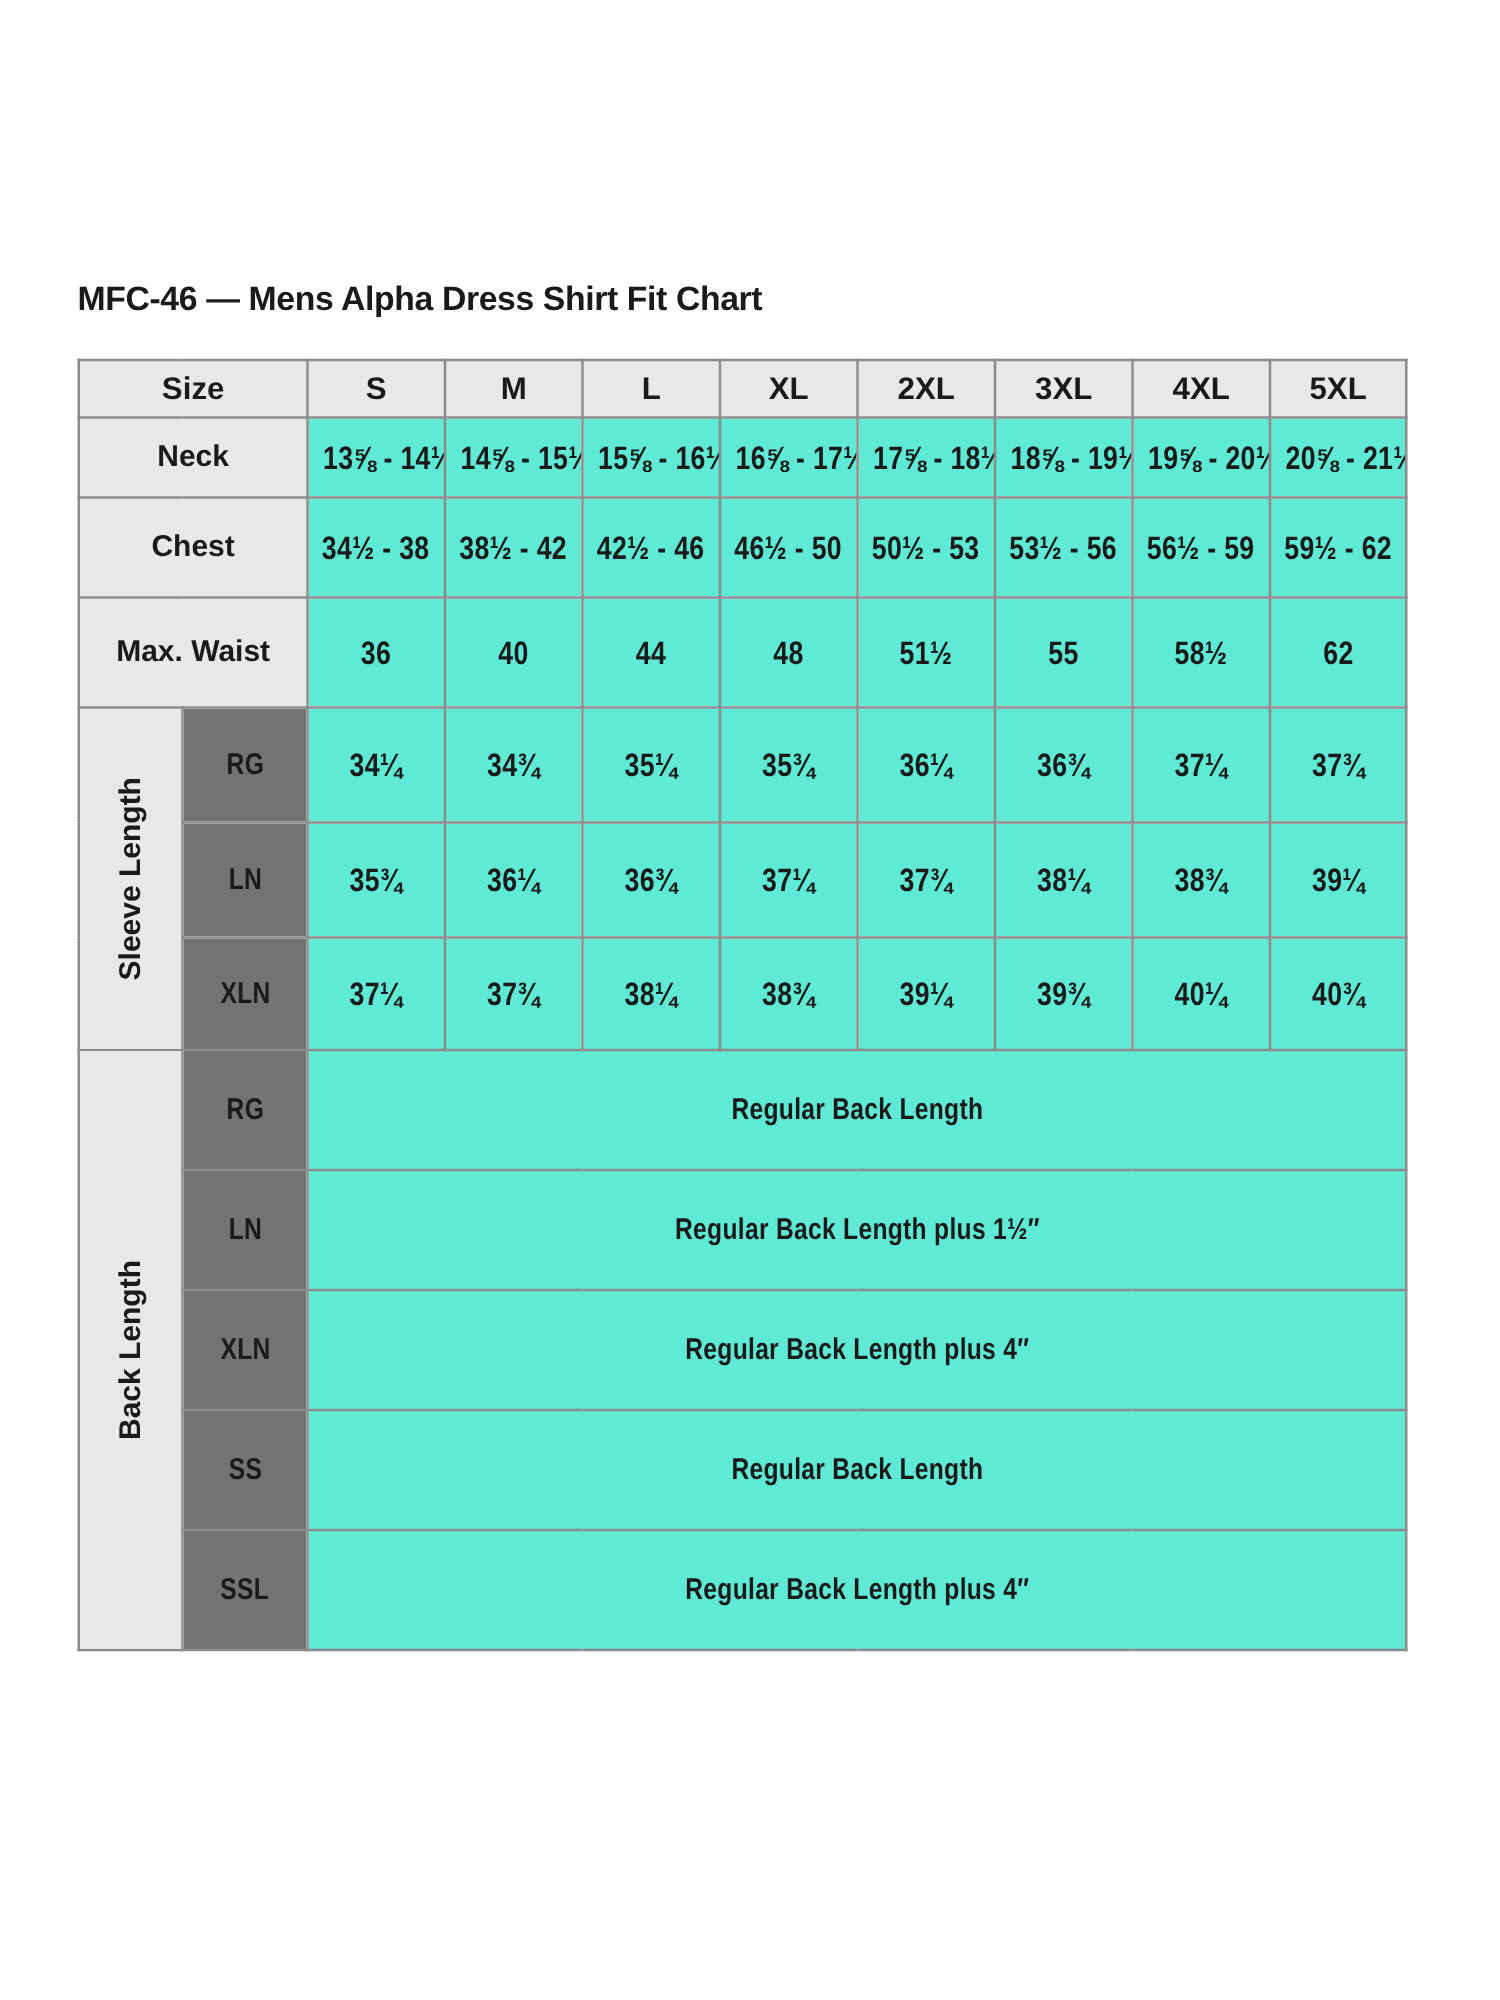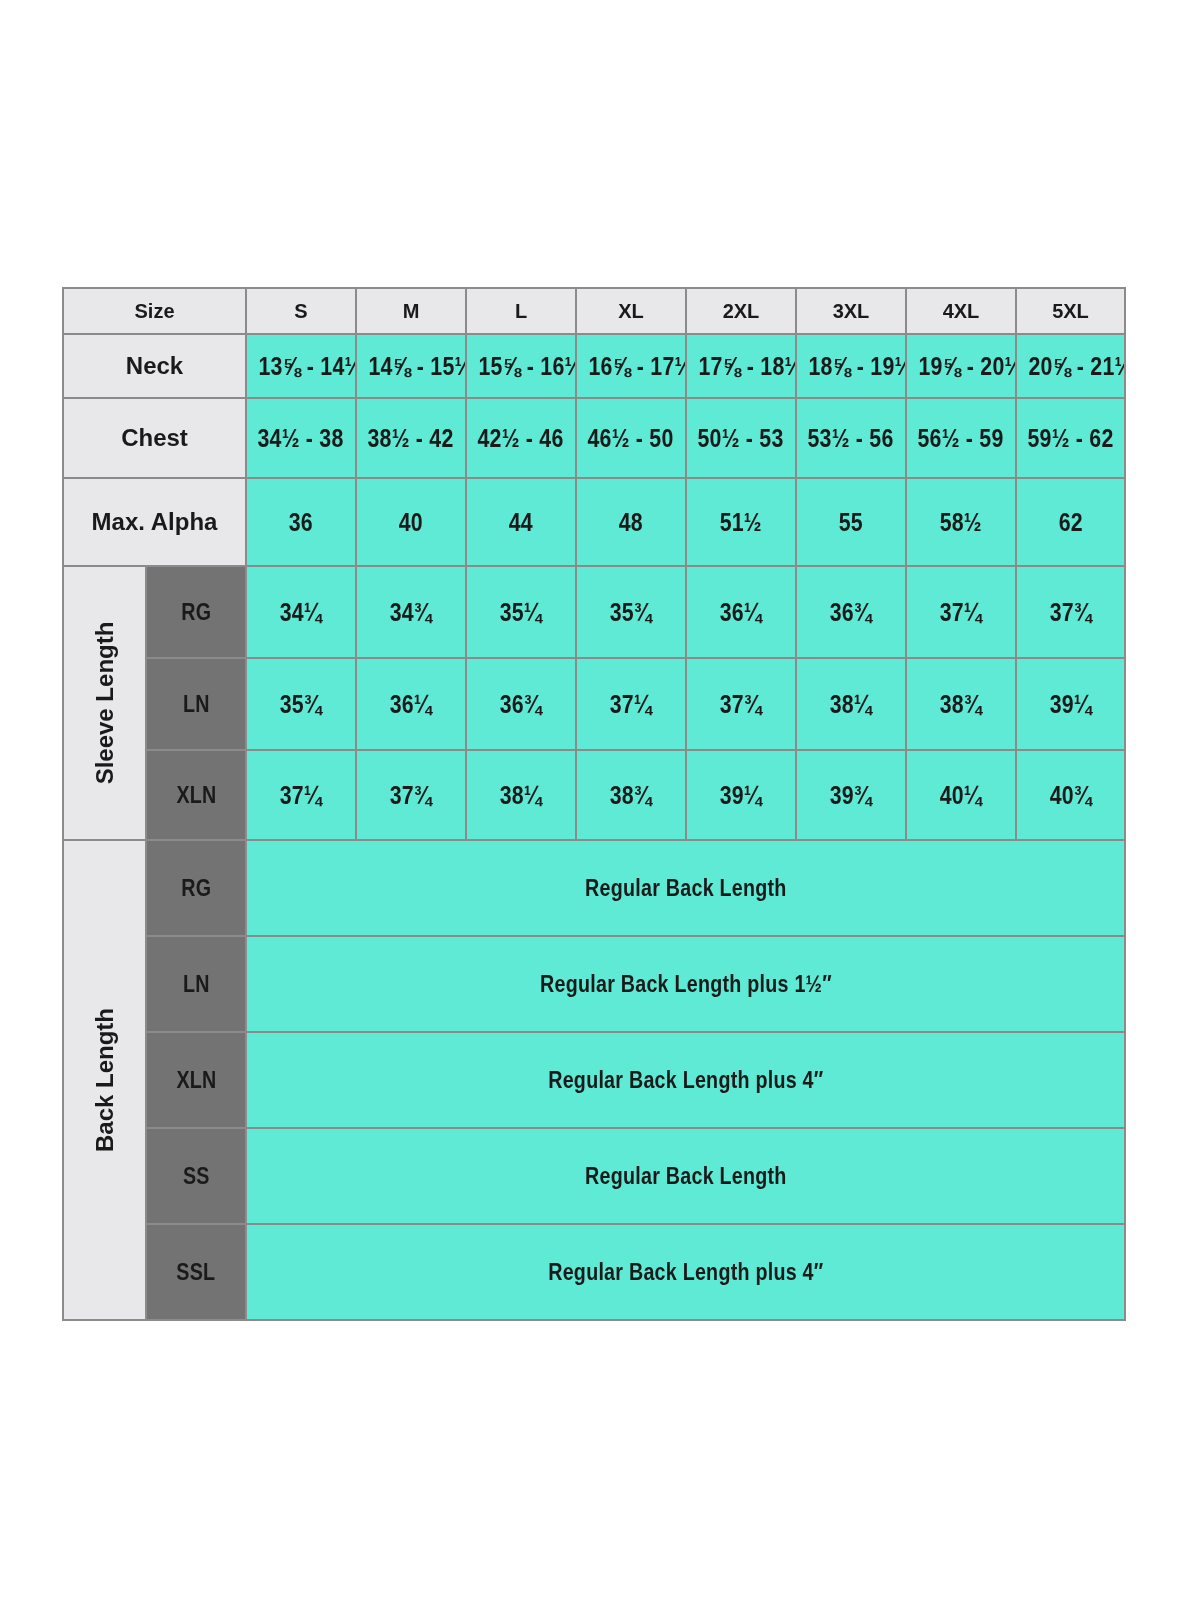--- a/index.html
+++ b/index.html
@@ -38,21 +38,21 @@
   table.fit td {
     border: 2px solid #8b8b8b;
     text-align: center;
     vertical-align: middle;
     padding: 0;
     overflow: hidden;
   }
   td.hdr {
     background: #e8e8ea;
     font-weight: 700;
-    font-size: 20px;
+    font-size: 25px;
   }
   td.rowlabel {
     background: #e8e8ea;
     font-weight: 700;
     font-size: 24px;
   }
   td.val {
     background: #5eead4;
     font-size: 26px;
     font-weight: 600;
@@ -93,20 +93,21 @@
   tr.r-waist   { height: 88px; }
   tr.r-sleeve  { height: 92px; }
   tr.r-sleeve3 { height: 90px; }
   tr.r-back    { height: 96px; }
 </style>
 </head>
 <body>
 
 <div class="page">
 
+  <div class="title">MFC-46 — Mens Alpha Dress Shirt Fit Chart</div>
 
   <table class="fit">
     <colgroup>
       <col style="width:83px">
       <col style="width:100px">
       <col style="width:110px">
         <col style="width:110px">
         <col style="width:110px">
         <col style="width:110px">
       <col style="width:110px">
@@ -146,21 +147,21 @@
       <td class="val"><span class="cond">38½ - 42</span></td>
       <td class="val"><span class="cond">42½ - 46</span></td>
       <td class="val"><span class="cond">46½ - 50</span></td>
       <td class="val"><span class="cond">50½ - 53</span></td>
       <td class="val"><span class="cond">53½ - 56</span></td>
       <td class="val"><span class="cond">56½ - 59</span></td>
       <td class="val"><span class="cond">59½ - 62</span></td>
     </tr>
 
     <tr class="r-waist">
-      <td class="rowlabel" colspan="2">Max. Alpha</td>
+      <td class="rowlabel" colspan="2">Max. Waist</td>
       <td class="val"><span class="cond">36</span></td>
       <td class="val"><span class="cond">40</span></td>
       <td class="val"><span class="cond">44</span></td>
       <td class="val"><span class="cond">48</span></td>
       <td class="val"><span class="cond">51½</span></td>
       <td class="val"><span class="cond">55</span></td>
       <td class="val"><span class="cond">58½</span></td>
       <td class="val"><span class="cond">62</span></td>
     </tr>
 

